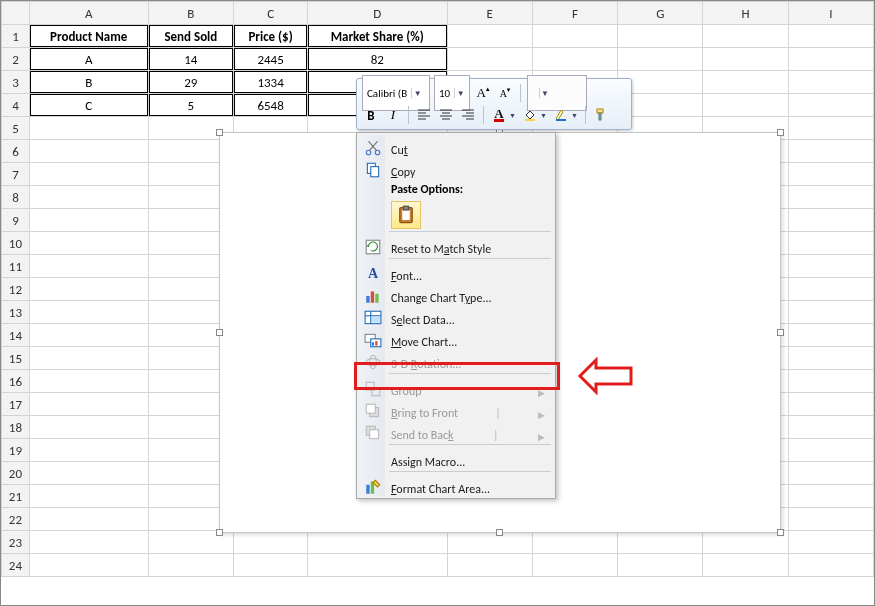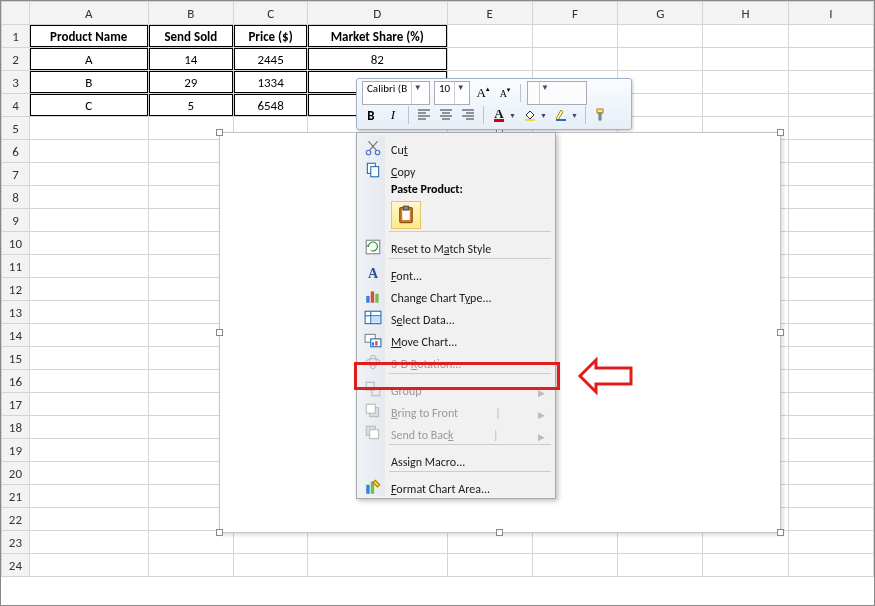--- a/index.html
+++ b/index.html
@@ -72,21 +72,21 @@
     left: 355px; top: 77px;
     width: 276px;
     background: linear-gradient(#fafdff,#e6eef7);
     border: 1px solid #9fb2c9;
     border-radius: 3px;
     padding: 3px 5px;
     box-shadow: 1px 1px 3px rgba(0,0,0,0.2);
   }
   .mini-toolbar .row { display:flex; align-items:center; gap:4px; height:22px; }
   .mini-toolbar .combo {
-    display:inline-flex; background:#fff; border:1px solid #aab; font-size:11px; height:24px;
+    display:inline-flex; align-items:center; background:#fff; border:1px solid #aab; font-size:11px; height:36px;
   }
   .mini-toolbar .combo .val{padding:0 4px;}
   .mini-toolbar .combo .dd{width:12px;text-align:center;border-left:1px solid #ccd;color:#446;font-size:8px;}
   .mini-toolbar .ico{width:18px;height:18px;display:flex;align-items:center;justify-content:center;border:1px solid transparent;border-radius:2px;}
   .mini-toolbar .sep{width:1px;height:18px;background:#b8c4d4;margin:0 2px;}
   .ico svg{width:14px;height:14px;}
   .split{display:flex;}
   .split .dd{width:9px;display:flex;align-items:center;justify-content:center;font-size:7px;color:#446;}
 
   .ctx-menu {
@@ -613,21 +613,21 @@
         </svg>
       </span>
     <span><u class="ak">C</u>opy</span>
   </div>
   <div class="label-head">
     <span class="micon"><svg viewBox="0 0 16 16">
           <rect x="3" y="2" width="10" height="12" rx="1" fill="#c97f2d" stroke="#8a5410"></rect>
           <rect x="5" y="4" width="6" height="8" fill="#fff"></rect>
           <rect x="6" y="1" width="4" height="3" fill="#888" stroke="#555"></rect>
         </svg></span>
-    <span>Paste Product:</span>
+    <span>Paste Options:</span>
   </div>
   <div class="paste-thumb">
     <svg width="20" height="20" viewBox="0 0 16 16">
         <rect x="3" y="2" width="10" height="12" rx="1" fill="#c97f2d" stroke="#8a5410"></rect>
         <rect x="5" y="4" width="6" height="8" fill="#fff"></rect>
         <rect x="6" y="1" width="4" height="3" fill="#888" stroke="#555"></rect>
       </svg>
   </div>
   <div class="sep"></div>
 

